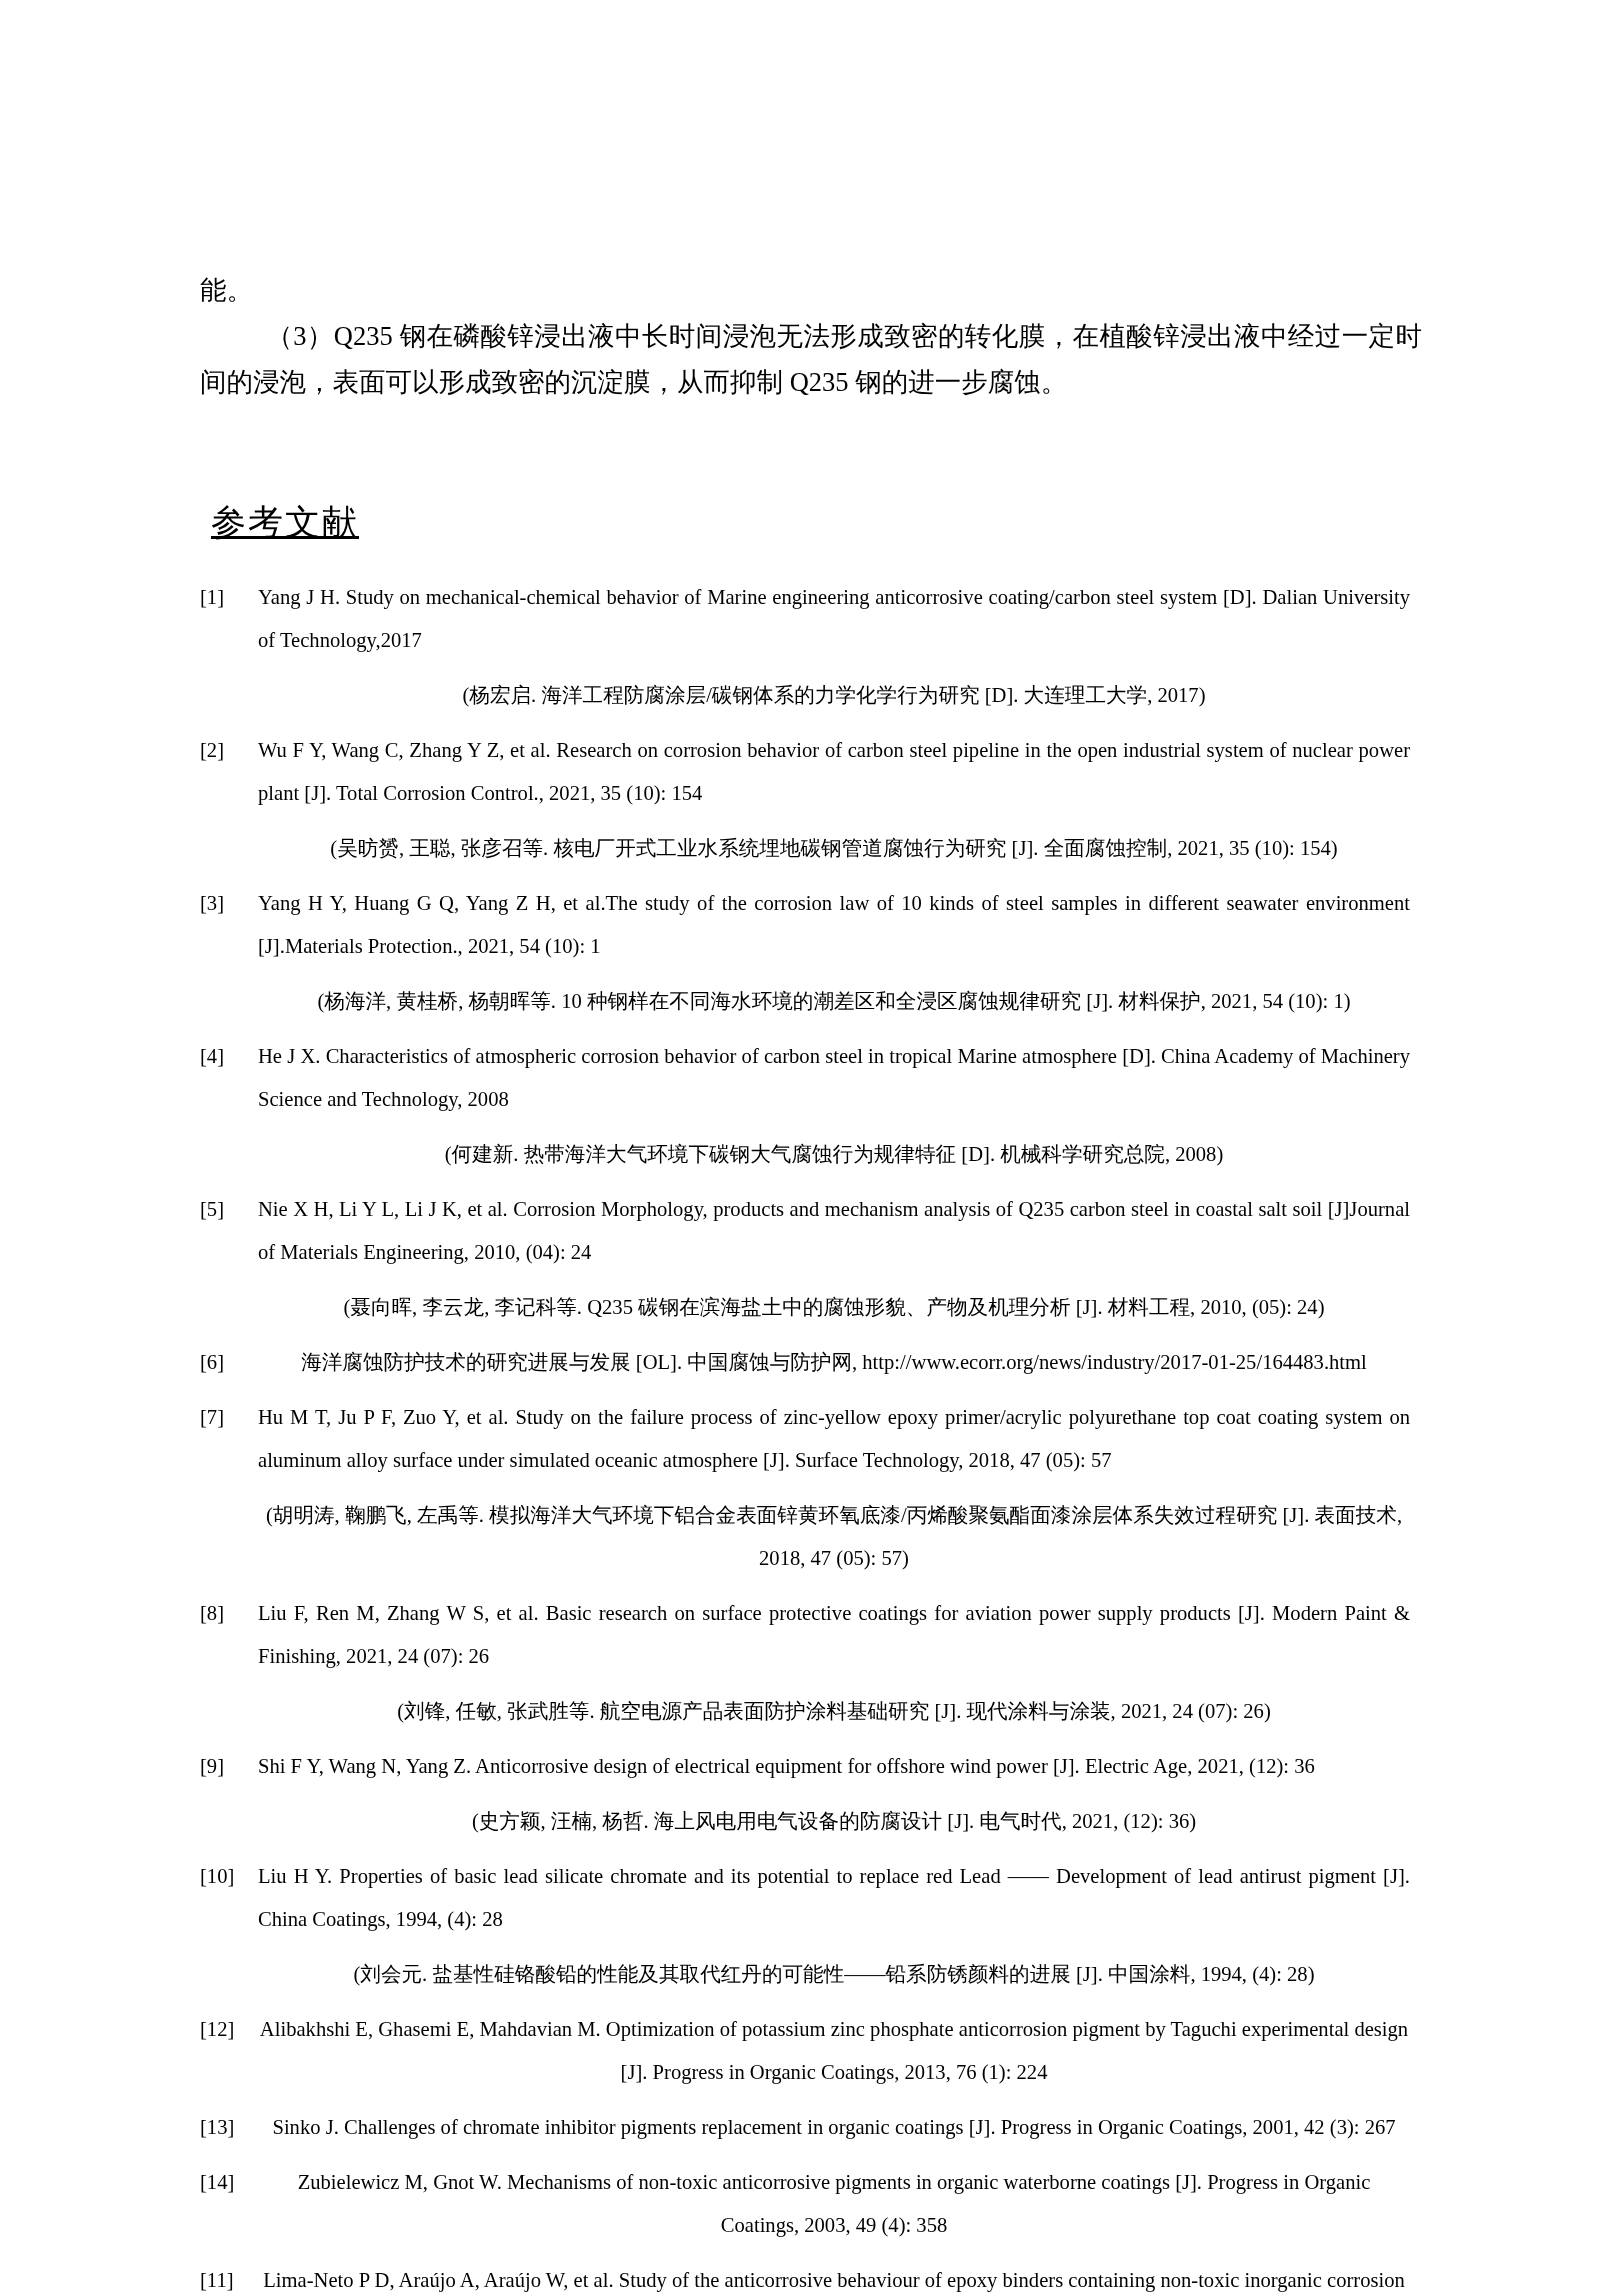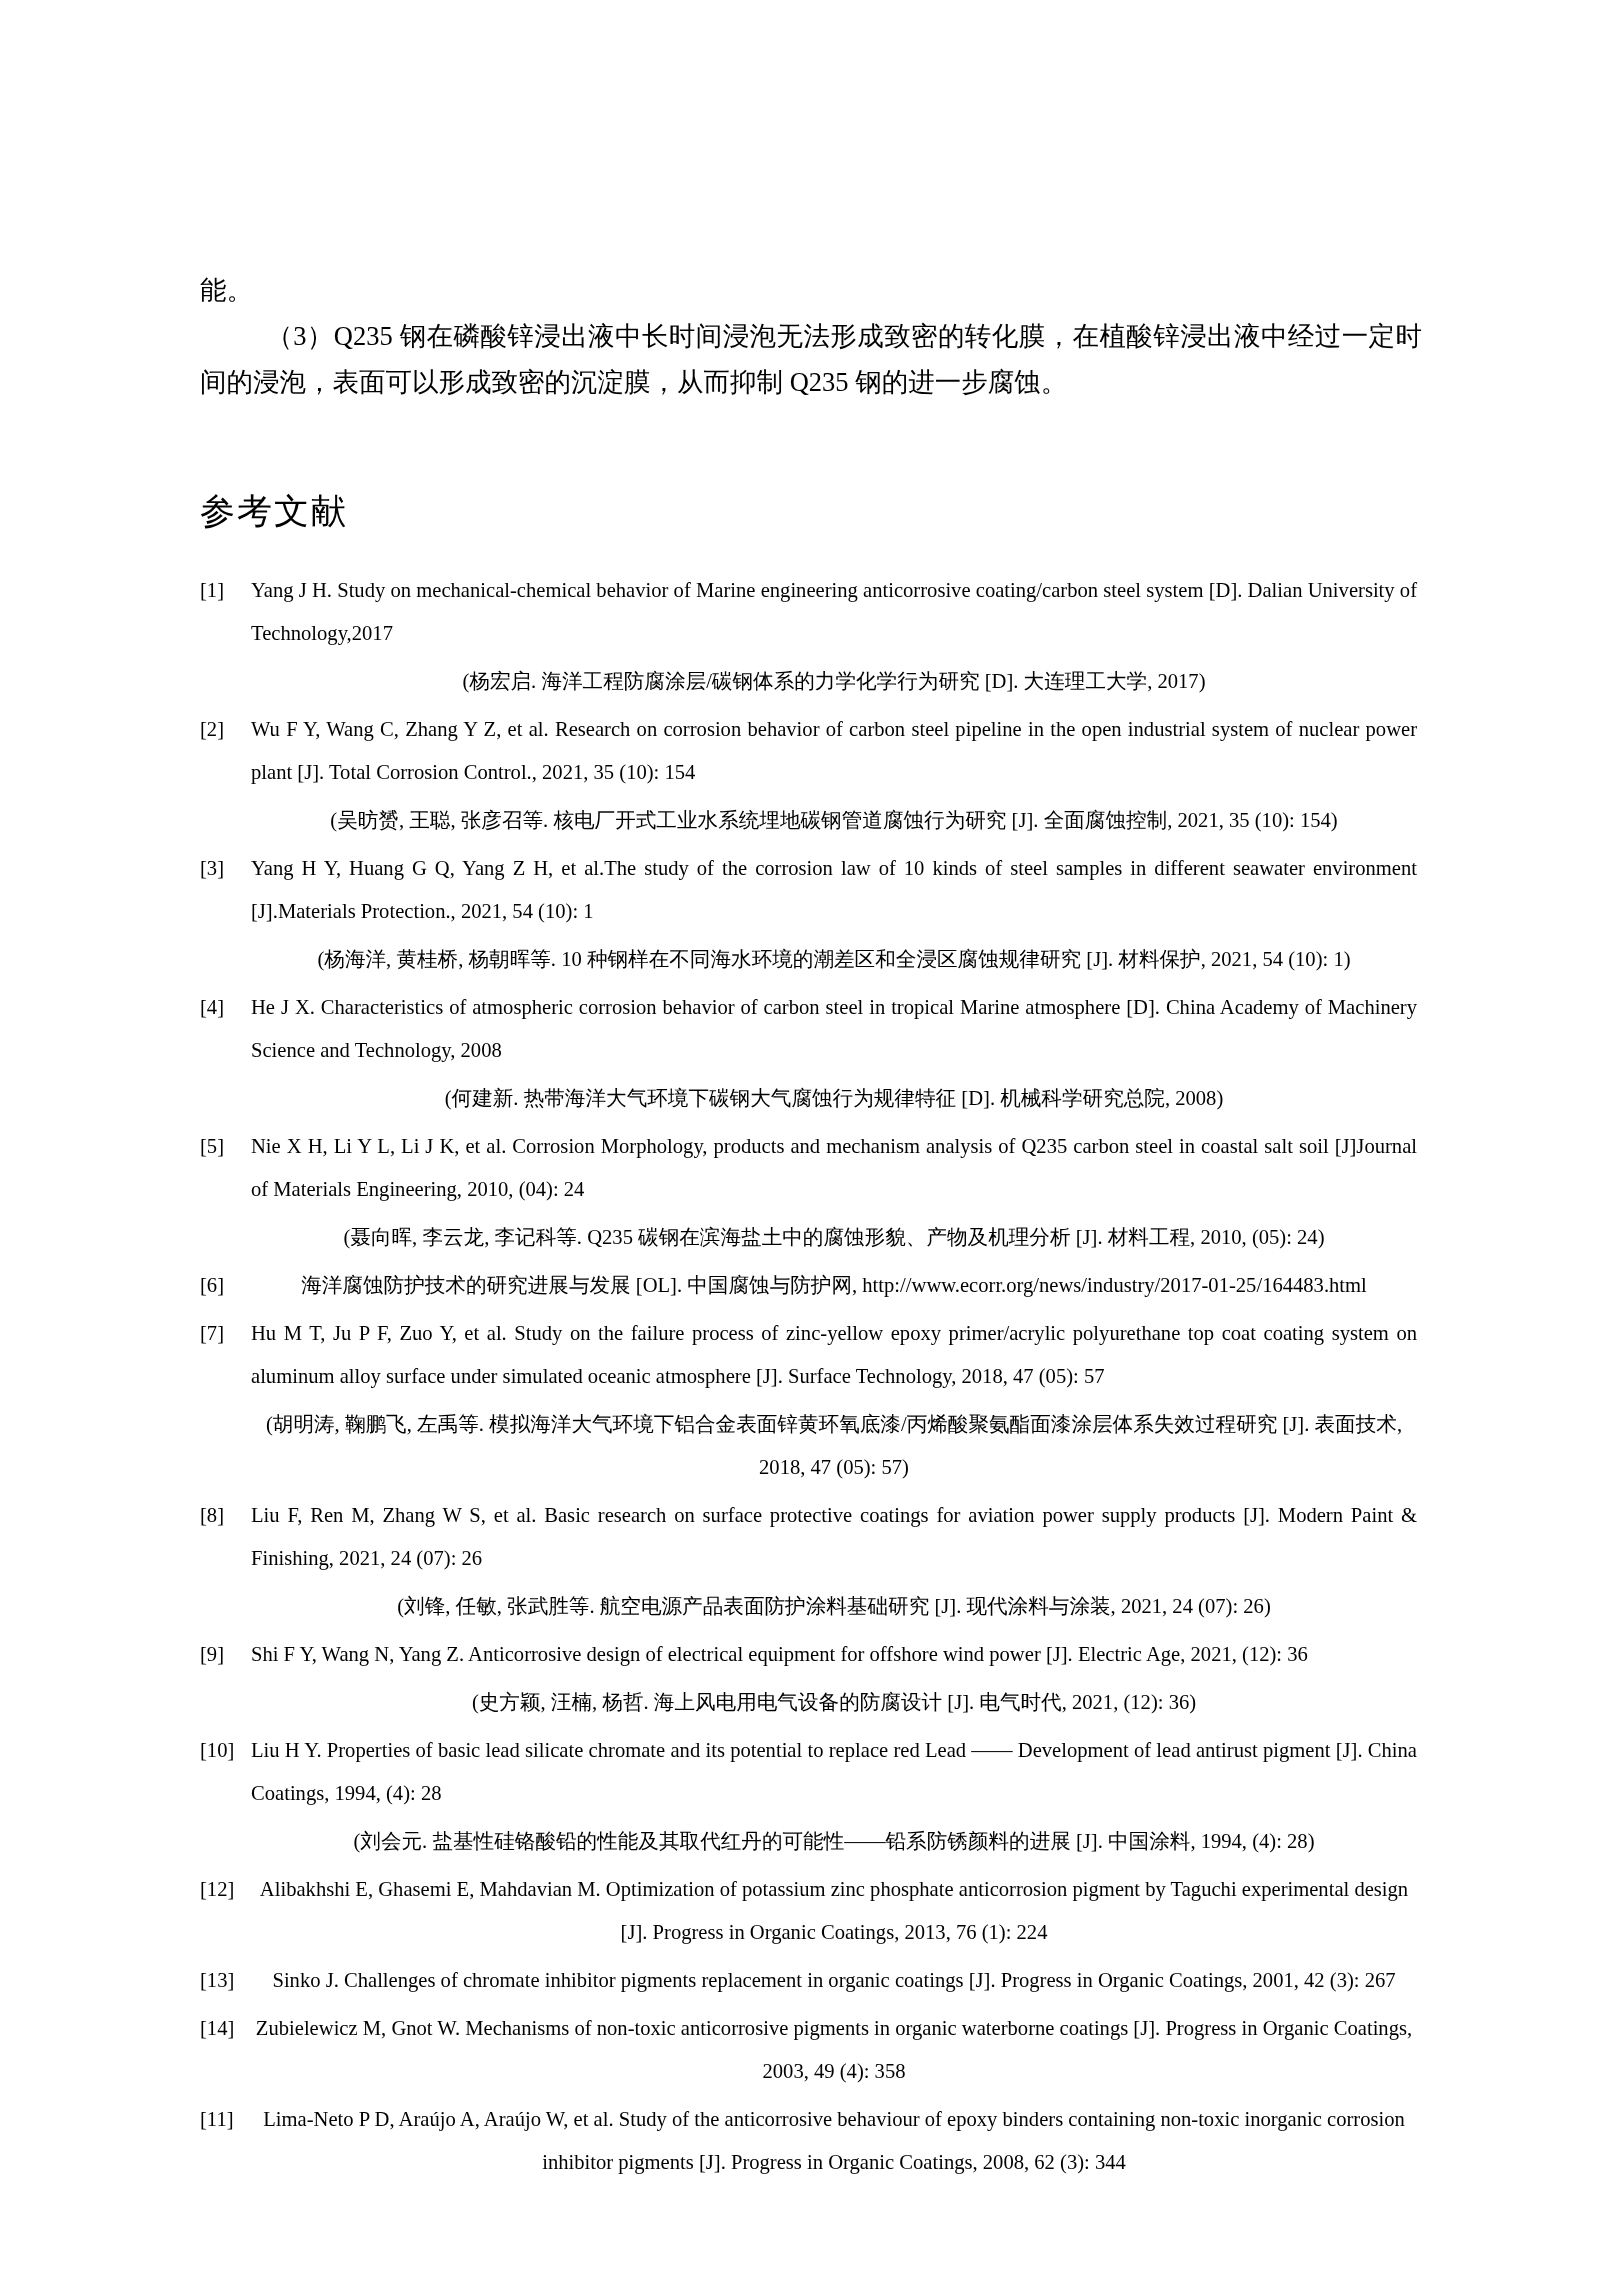--- a/index.html
+++ b/index.html
@@ -27,45 +27,46 @@
     font-size: 26.5px;
     line-height: 46px;
     text-align: justify;
   }
   .intro p { margin: 0; }
   .intro p.indent { text-indent: 2.5em; }
   .refs-heading {
     position: absolute;
     left: 200px;
     top: 488px;
-    margin: 0;
+    margin: 11px;
     font-size: 35px;
     font-weight: normal;
     letter-spacing: 2px;
+    text-decoration: underline;
   }
   .refs {
     position: absolute;
     left: 200px;
     top: 564px;
     width: 1222px;
     font-size: 20.6px;
     line-height: 43px;
   }
   .ref {
     position: relative;
     padding-left: 46px;
   }
   .ref .num {
     position: absolute;
     left: 0;
     top: 0;
     white-space: nowrap;
   }
   .ref p {
-    margin: 5px;
+    margin: 12px;
     text-align: justify;
   }
   .ref p:last-child {
     text-align: center;
   }
 </style>
 </head>
 <body>
 
 <div class="page">

